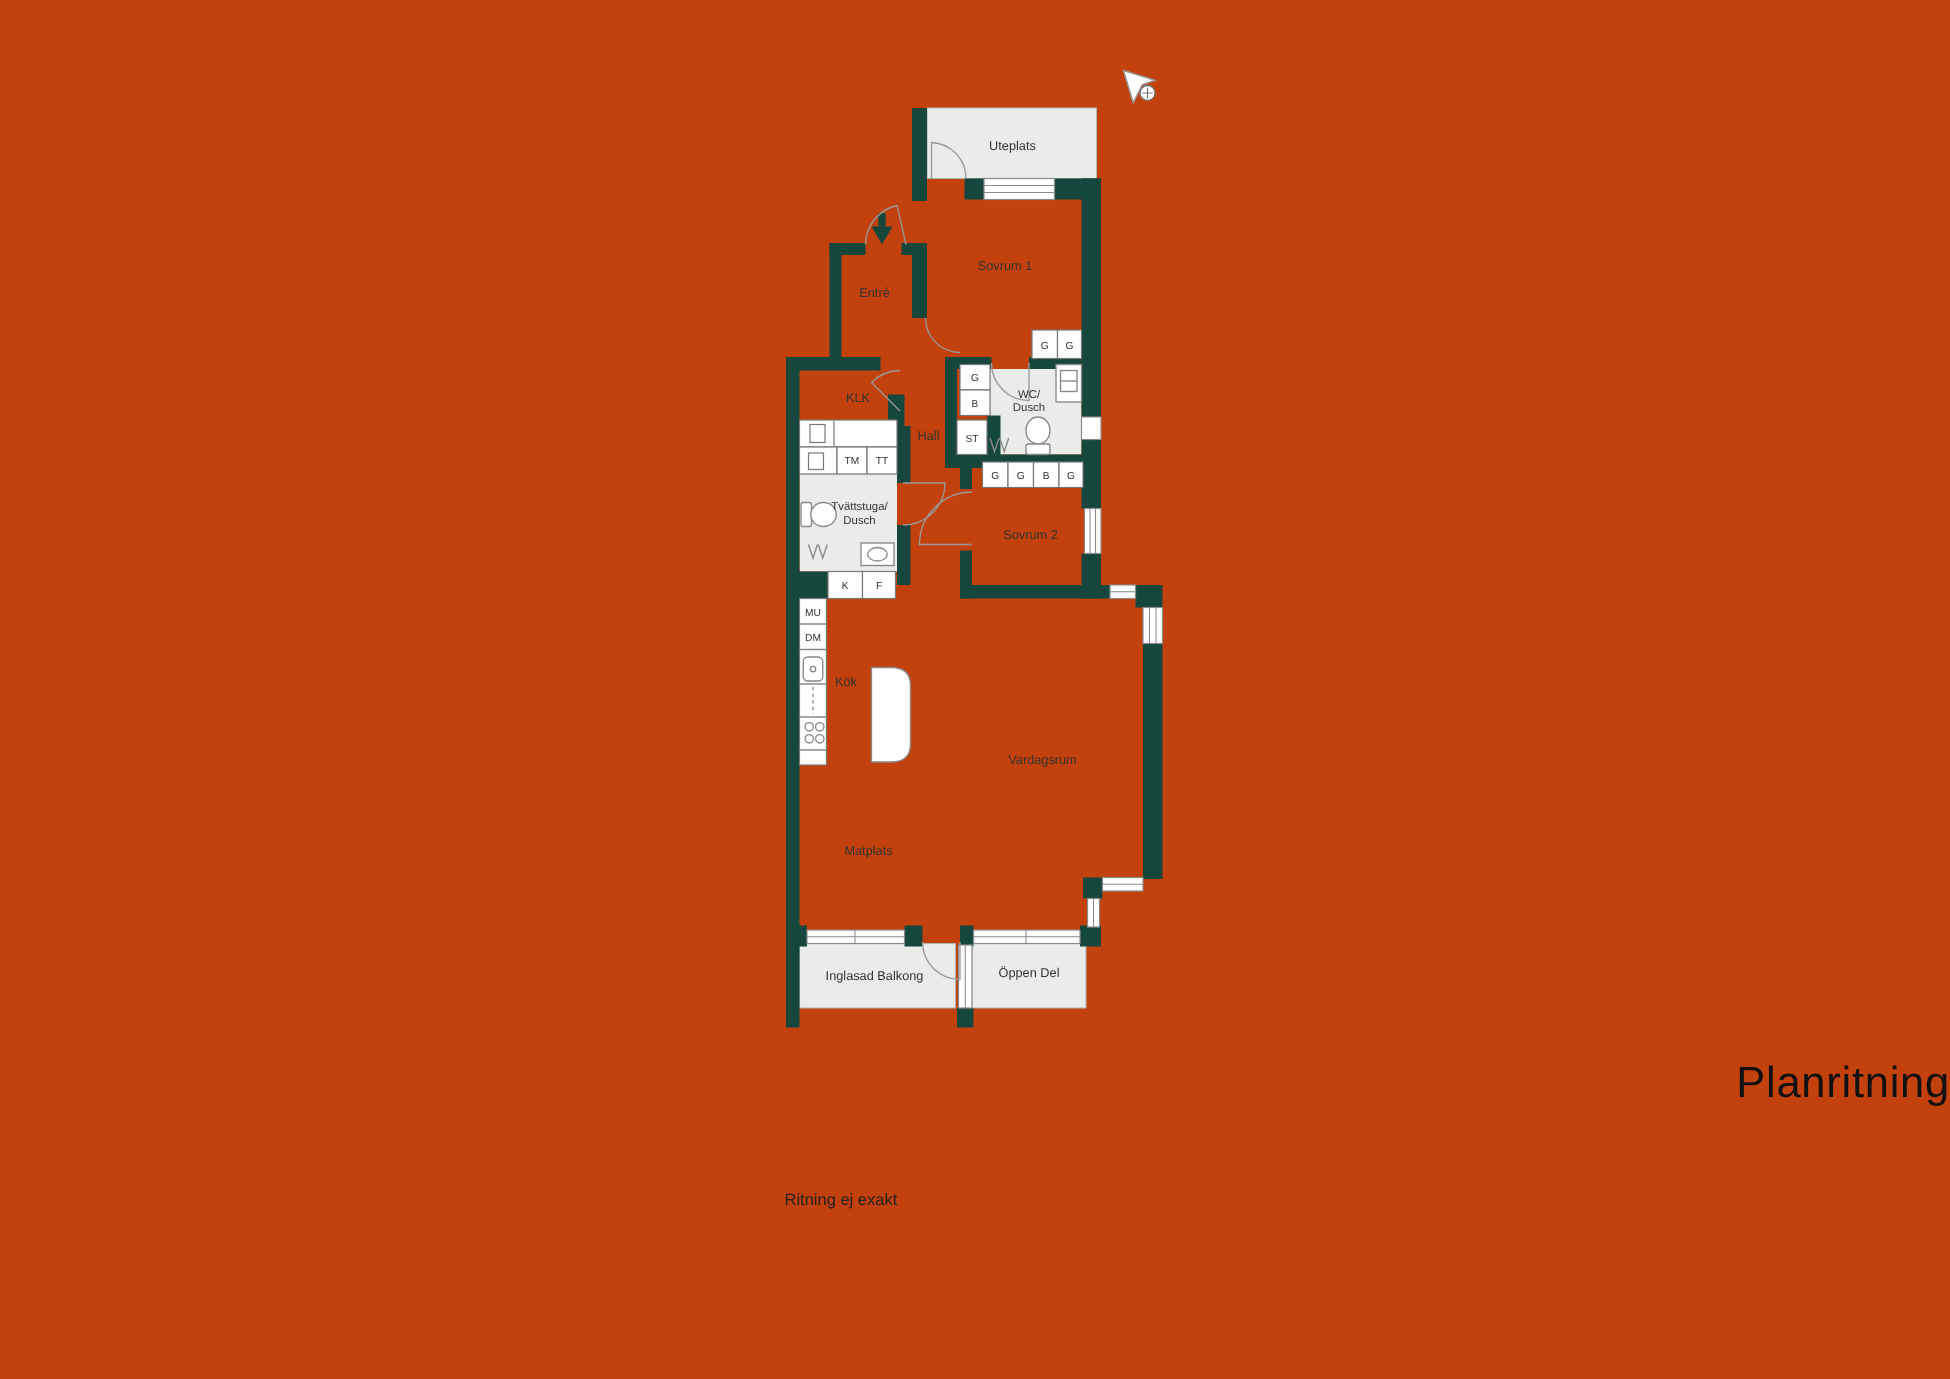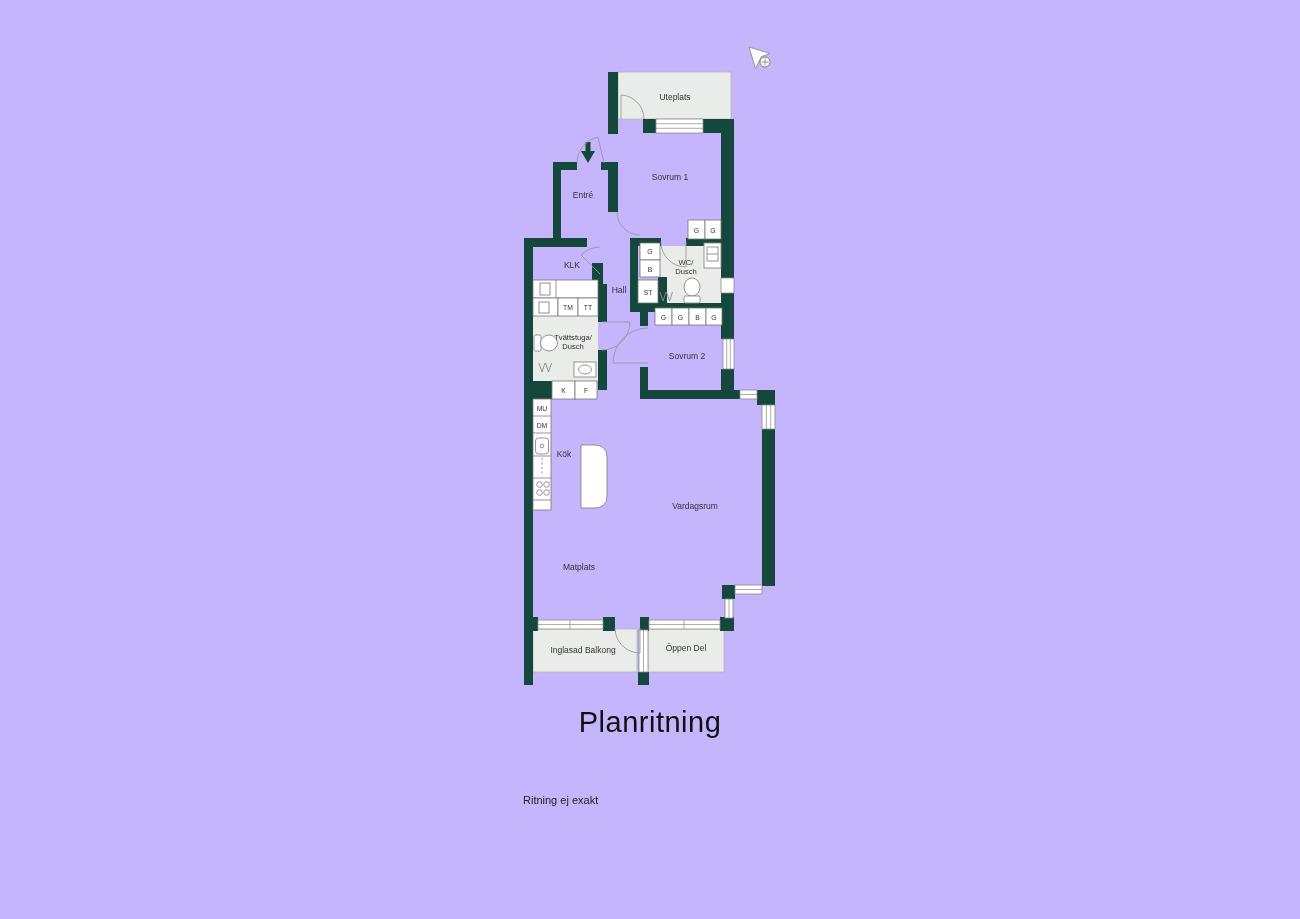--- a/index.html
+++ b/index.html
@@ -1,30 +1,30 @@
 <!DOCTYPE html>
 <html><head>
 <meta charset="utf-8">
 <style>
   html,body{margin:0;padding:0;background:#fff;}
-  .canvas{position:relative;width:1300px;height:919px;background:#c4b5fd;overflow:hidden;
+  .canvas{position:relative;width:1300px;height:919px;background:#c2410c;overflow:hidden;
           font-family:"Liberation Sans",sans-serif;}
   svg{position:absolute;left:0;top:0;}
   svg text{text-anchor:middle;}
   .lbl{font:8.5px "Liberation Sans",sans-serif;fill:#333;}
   .md{font:7.6px "Liberation Sans",sans-serif;fill:#333;}
   .sm{font:6.8px "Liberation Sans",sans-serif;fill:#333;}
   .win{fill:#fff;stroke:#8a8a8a;stroke-width:0.8;}
   .wline{stroke:#8a8a8a;stroke-width:0.7;fill:none;}
   .box{fill:#fff;stroke:#777;stroke-width:0.8;}
   .fx{fill:#fff;stroke:#888;stroke-width:0.9;}
   .fxl{fill:none;stroke:#888;stroke-width:0.9;}
   .door{fill:none;stroke:#9a9a9a;stroke-width:0.9;}
   .fillroom{stroke:#aeb5ac;stroke-width:0.7;}
-  .page-title{position:absolute;top:706px;left:0;width:1300px;text-align:center;
+  .page-title{position:absolute;top:706px;left:0;width:1300px;text-align:right;
               font-size:29px;color:#111;letter-spacing:0.5px;}
   .footer{position:absolute;left:521px;top:794px;}
   .disclaimer{font-size:11px;color:#222;margin:0 0 8px 2px;}
   .brandrow{display:flex;gap:19px;align-items:flex-start;}
   .brand{font-size:23px;letter-spacing:2px;color:#161616;line-height:26.5px;font-weight:400;}
 </style>
 </head>
 <body>
 
 <div class="canvas">

